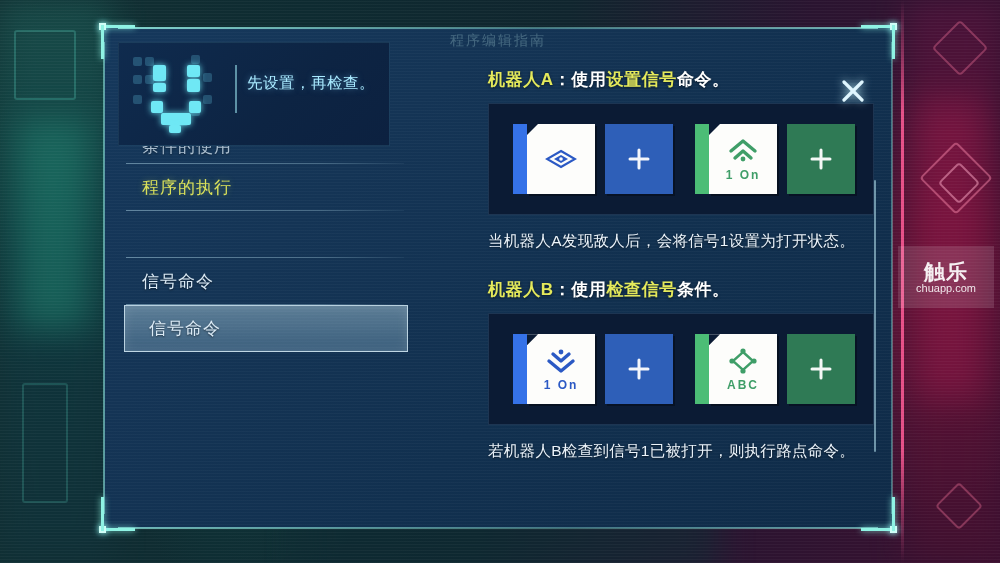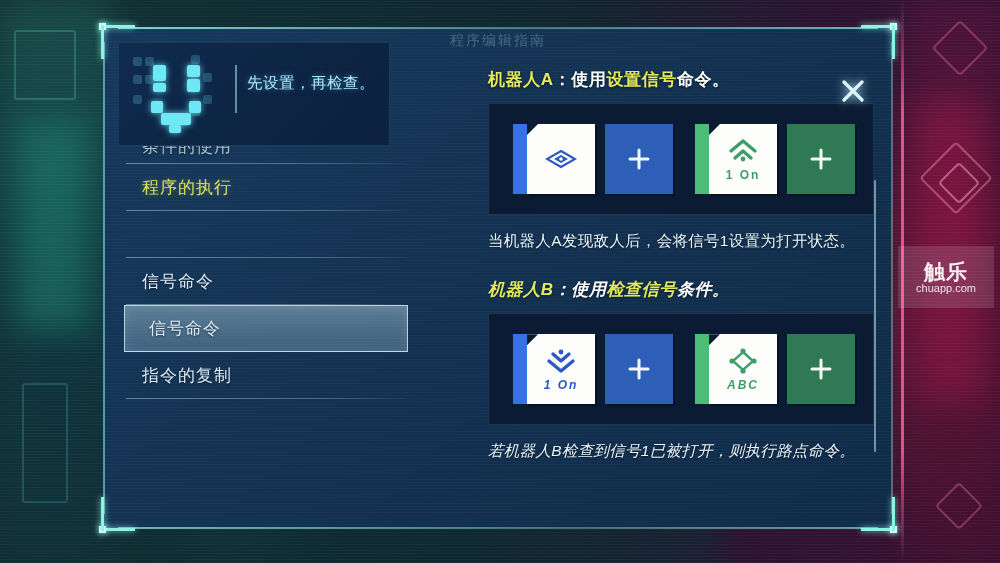--- a/index.html
+++ b/index.html
@@ -181,21 +181,21 @@
   .plus.blue{ background:#2e5fb8; }
   .plus.green{ background:#2f7a55; }
   .plus svg{ opacity:.95; }
   .gap{ width:22px; }
 
   .body-text{
     margin-top:14px; color:#ecf4fb; font-size:15.5px; line-height:1.5;
     letter-spacing:.3px; text-shadow:0 1px 2px rgba(0,0,0,.55);
     width:378px;
   }
-  .sec2{ margin-top:26px;font-style:italic; }
+  .sec2{ margin-top:26px; }
 
   #content-scrollbar{
     position:absolute; right:-2px; top:112px; width:2px; height:272px;
     background:rgba(190,235,245,.55); border-radius:1px; cursor:pointer;
   }
 </style>
 </head>
 <body>
 
 <div id="backdrop">
@@ -274,24 +274,20 @@
           <div class="menu-item">
             <span class="sep"></span>
           </div>
           <div class="menu-item">
             <span class="lbl">信号命令</span>
             <span class="sep"></span>
           </div>
           <div class="menu-item selected">
             <span class="lbl">信号命令</span>
           </div>
-          <div class="menu-item">
-            <span class="lbl">指令的复制</span>
-            <span class="sep"></span>
-          </div>
         </div>
     </div>
 
     <div id="right-col">
       <div id="sections">
           <div>
             <div class="sec-head"><span class="hl">机器人A</span><span class="pl">：使用</span><span class="hl">设置信号</span><span class="pl">命令。</span></div>
             <div class="cmd-strip">
               <div class="cardpair">
                 <div class="tab blue"></div>

